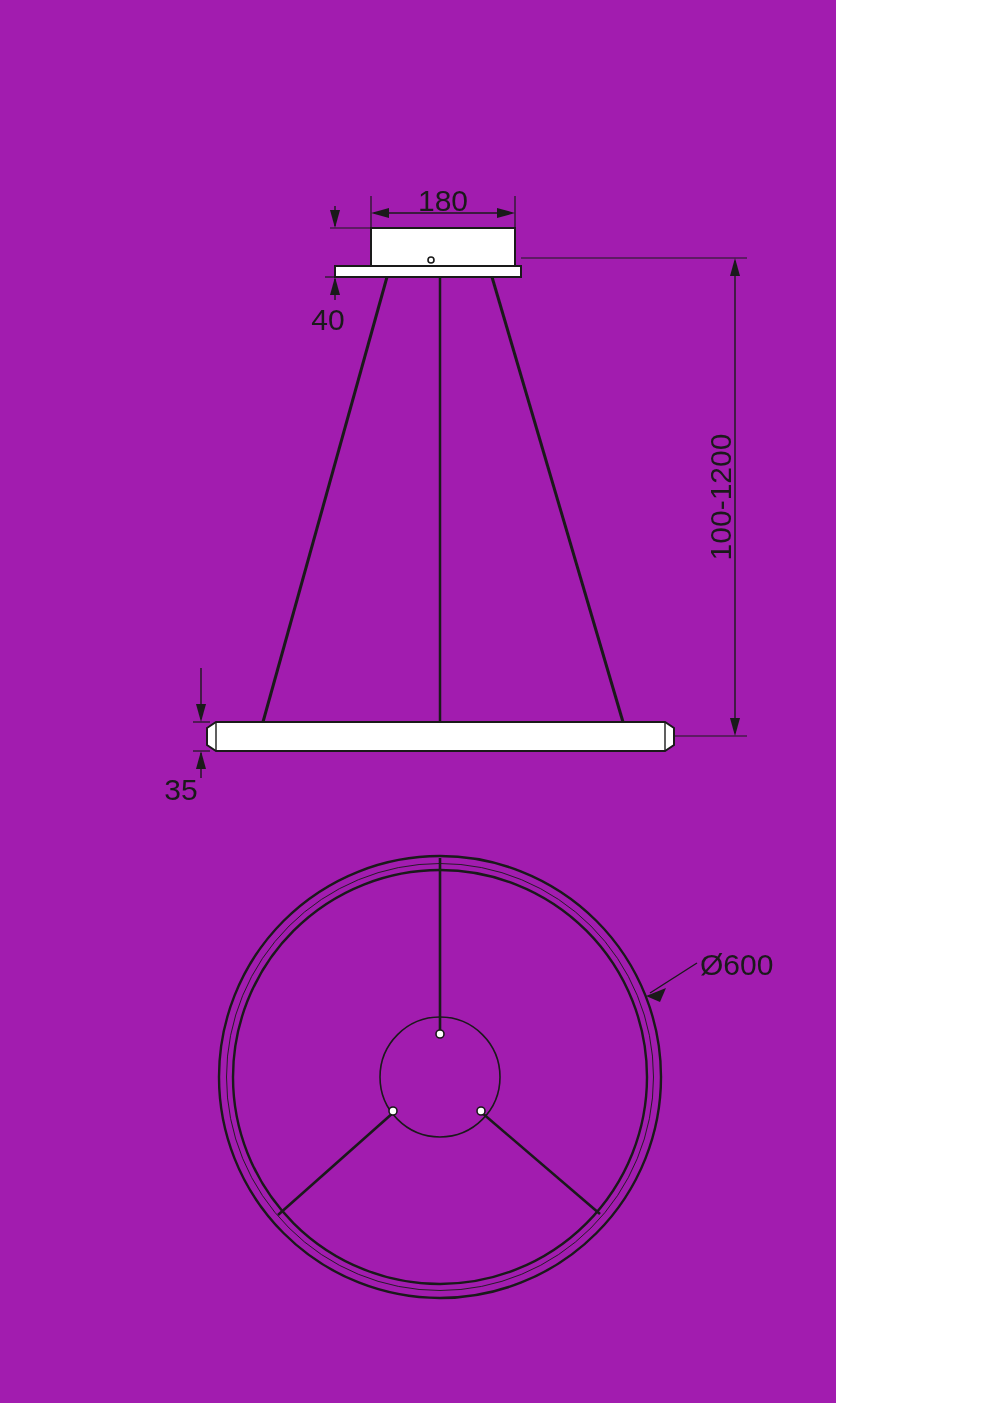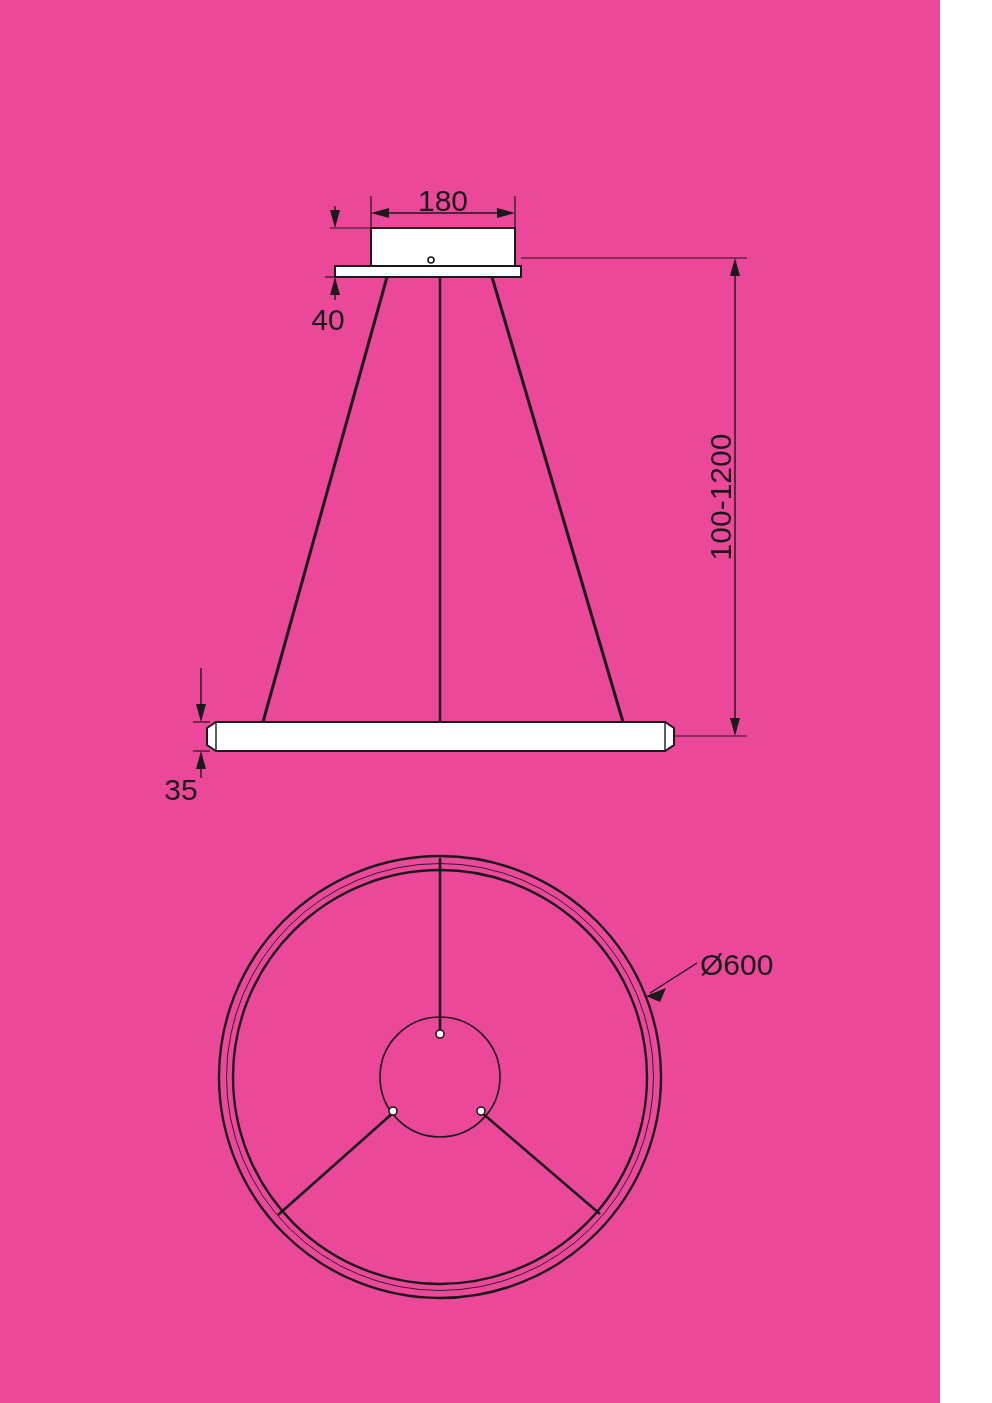--- a/index.html
+++ b/index.html
@@ -5,23 +5,23 @@
   html, body {
     margin: 0;
     padding: 0;
     background: #ffffff;
   }
   body {
     font-family: "Liberation Sans", sans-serif;
   }
   #page {
     position: relative;
-    width: 940px;
+    width: 836px;
     height: 1403px;
-    background: #ec4899;
+    background: #a21caf;
     overflow: hidden;
   }
   #drawing {
     position: absolute;
     left: 0;
     top: 0;
   }
   .dim-text {
     font-family: "Liberation Sans", sans-serif;
     font-size: 30px;

